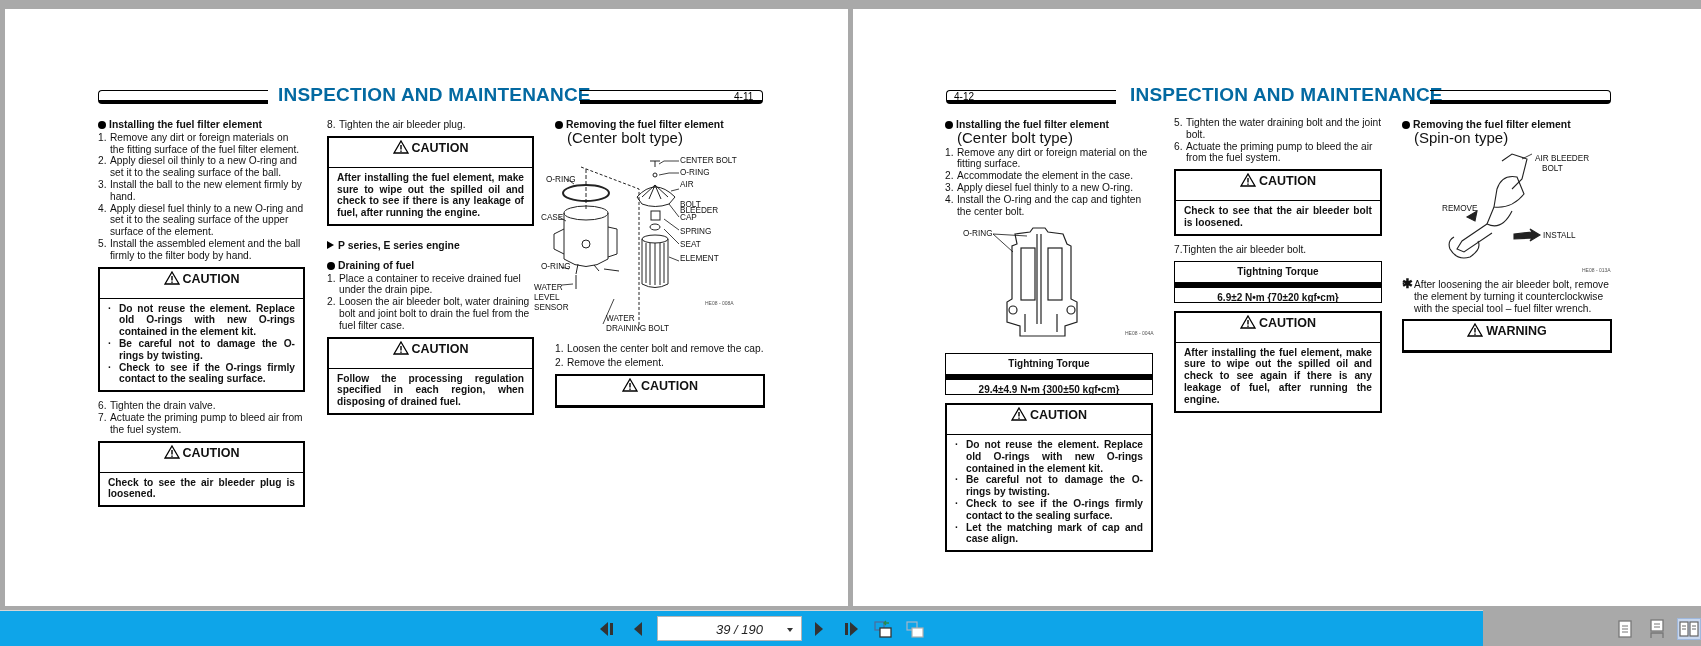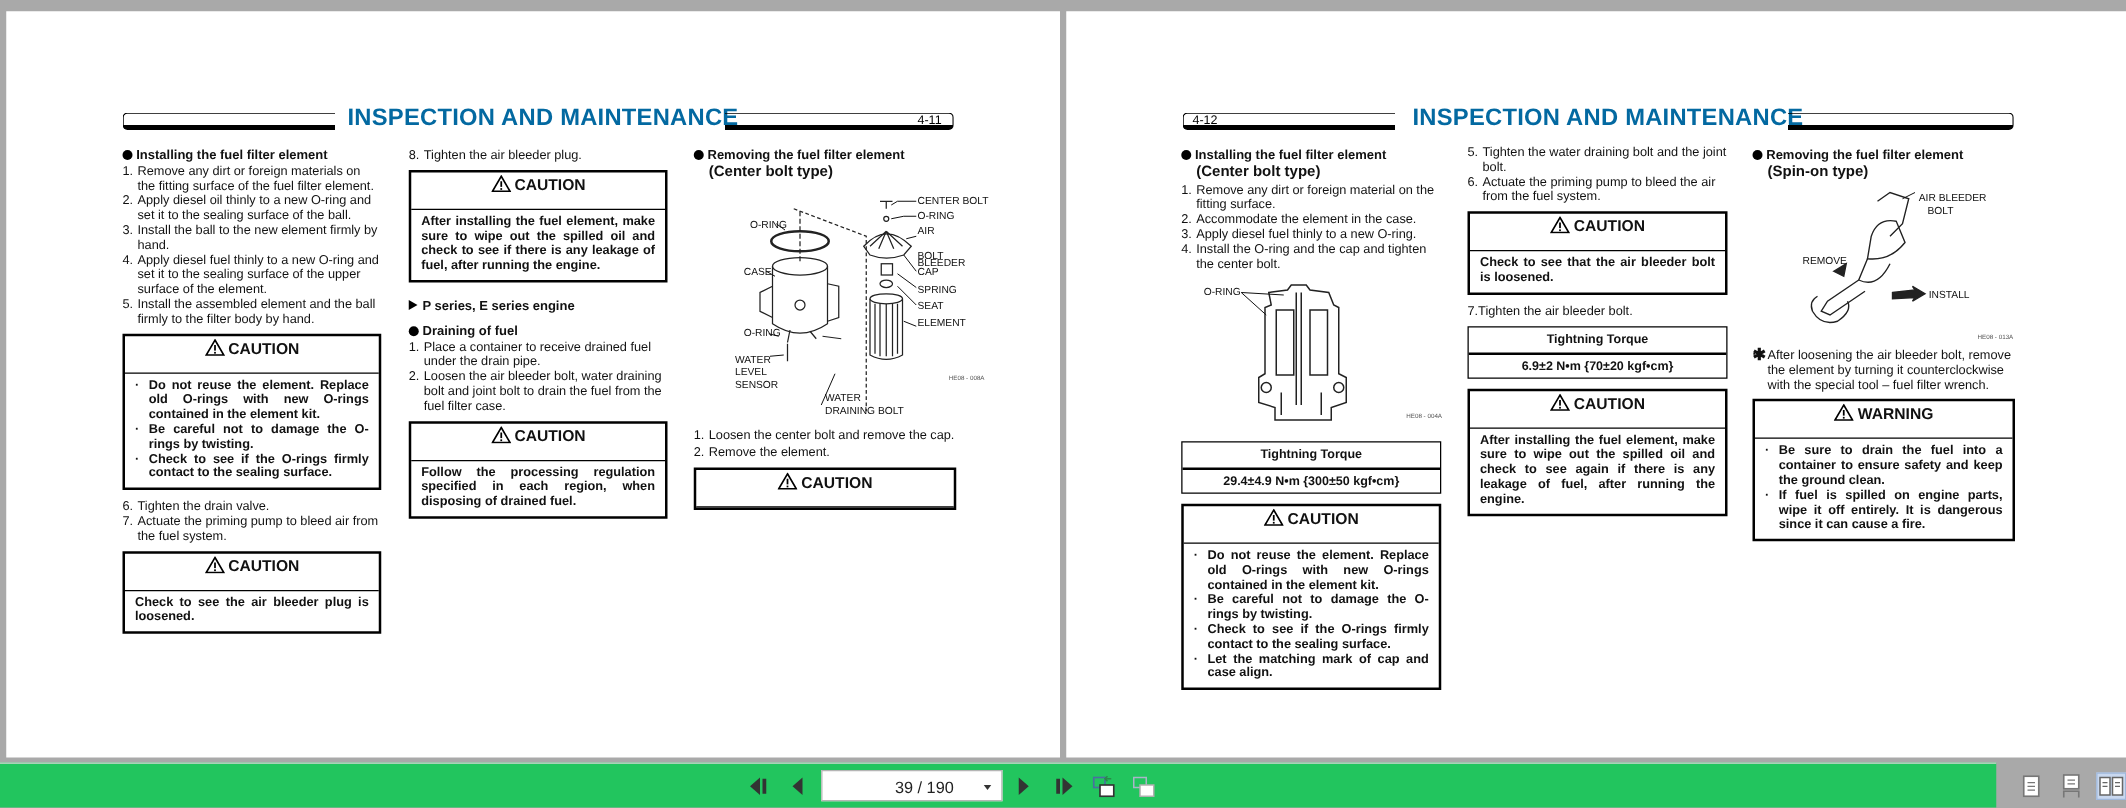--- a/index.html
+++ b/index.html
@@ -1,45 +1,45 @@
 <!DOCTYPE html>
 <html><head>
 <meta charset="utf-8">
 <style>
   * { box-sizing: border-box; margin: 0; padding: 0; }
   html, body { width: 1701px; height: 646px; overflow: hidden; background: #a9a9a9; font-family: "Liberation Sans", sans-serif; }
   .viewer { position: absolute; left: 0; top: 0; width: 1701px; height: 610px; background: #a9a9a9; }
   .page { position: absolute; top: 9px; height: 597px; background: #fff; overflow: hidden; }
   .page.left { left: 5px; width: 843px; }
   .page.right { left: 853px; width: 848px; }
-  .toolbar { position: absolute; left: 0; top: 610px; width: 1597px; height: 36px; background: #22c55e; border-top: 1px solid #d6d6d6; }
+  .toolbar { position: absolute; left: 0; top: 610px; width: 1483px; height: 36px; background: #0ea5e9; border-top: 1px solid #d6d6d6; font-style: italic; }
 
   
   .hdr { position: absolute; top: 70px; height: 34px; }
   .hdr .bar { position: absolute; top: 11px; height: 14px; border: 1.5px solid #000; border-bottom-width: 4px; border-radius: 3px; }
   .hdr .title { position: absolute; top: 5px; font-weight: bold; font-size: 19px; letter-spacing: 0.2px; color: #0369a1; white-space: nowrap; }
   .hdr .pnum { position: absolute; top: 12px; font-size: 10px; color: #000; }
 
   .col { position: absolute; font-size: 10.2px; line-height: 11.8px; color: #111; }
   .sec { font-weight: bold; font-size: 10.4px; margin-bottom: 1px; }
   .sec .dot { display: inline-block; width: 8px; height: 8px; border-radius: 50%; background: #000; margin-right: 3px; vertical-align: -1px; }
-  .sub { font-weight: bold; font-size: 12px; padding-left: 12px; margin-bottom: 3px; }
+  .sub { font-weight: normal; font-size: 15px; padding-left: 12px; margin-bottom: 3px; }
   ol.steps { list-style: none; }
   ol.steps li { position: relative; padding-left: 12px; }
   ol.steps li .n { position: absolute; left: 0; }
   .box { border: 2px solid #000; margin: 5px 0 8px 0; }
   .box .bh { border-bottom: 1.5px solid #000; text-align: center; font-weight: bold; font-size: 12.5px; height: 30px; line-height: 20px; }
   .box .bh .tri { display: inline-block; width: 16px; height: 14px; margin-right: 3px; vertical-align: -2px; }
   .box .bb { padding: 4px 8px 5px 8px; font-weight: bold; font-size: 10.2px; line-height: 11.8px; text-align: justify; }
   .box ul { list-style: none; }
   .box ul li { position: relative; padding-left: 11px; }
   .box ul li::before { content: "·"; position: absolute; left: 0; }
   .torque { border: 1px solid #000; margin: 5px 0 8px 0; font-weight: bold; font-size: 10px; text-align: center; }
   .torque div { height: 20px; line-height: 20px; }
-  .torque div + div { border-top: 2px solid #000000; }
+  .torque div + div { border-top: 6px solid #000000; }
   .arrowhead { display: inline-block; width: 0; height: 0; border-left: 7px solid #000; border-top: 4px solid transparent; border-bottom: 4px solid transparent; margin-right: 4px; vertical-align: 0px; }
   .note { position: relative; padding-left: 12px; }
   .note .m { position: absolute; left: 0; top: -1px; font-weight: bold; font-size: 13px; }
   .fig { position: absolute; }
   .fig .lbl { position: absolute; font-size: 8.2px; color: #111; white-space: nowrap; line-height: 9.5px; }
   .fig .code { position: absolute; font-size: 5px; color: #555; }
 
   
   .tb-btn { position: absolute; top: 7px; width: 22px; height: 22px; display: flex; align-items: center; justify-content: center; cursor: pointer; }
   .pageinput { position: absolute; left: 657px; top: 5px; width: 145px; height: 25px; background: #fff; border: 1px solid #b5b5b5; font-size: 13px; }
@@ -123,21 +123,21 @@
               <use href="#warn-tri"></use>
             </svg><span>CAUTION</span></div>
         <div class="bb">Follow the processing regulation specified in each region, when disposing of drained fuel.</div>
       </div>
     </div>
 
     <div class="col" style="left:550px;top:110px;width:210px;">
       <div class="sec"><span class="dot"></span><span>Removing the fuel filter element</span></div>
       <div class="sub">(Center bolt type)</div>
     </div>
-    <div class="fig" style="left:578px;top:140px;width:210px;height:188px;text-decoration:underline;">
+    <div class="fig" style="left:524px;top:140px;width:210px;height:188px;text-decoration:underline;">
       <svg width="210" height="188">
         <g fill="none" stroke="#222" stroke-width="1">
           <ellipse cx="57" cy="44" rx="23" ry="8" stroke-width="2"></ellipse>
           <ellipse cx="57" cy="64" rx="22" ry="7"></ellipse>
           <path d="M35 64 L35 110 Q57 125 79 110 L79 64"></path>
           <path d="M35 80 L25 85 L25 100 L35 105"></path>
           <path d="M79 78 L88 80 L88 105 L79 108"></path>
           <circle cx="57" cy="95" r="4"></circle>
           <path d="M49 115 L47 125 M65 116 L70 122"></path>
           <line x1="47" y1="126" x2="47" y2="140"></line>
@@ -307,26 +307,20 @@
       <span class="lbl" style="left:141px;top:82px;">INSTALL</span>
       <span class="code" style="left:180px;top:118px;">HE08 - 013A</span>
     </div>
     <div class="col" style="left:549px;top:270px;width:210px;">
       <div class="note"><span class="m">✱</span></div>
       <div class="note"><span class="m" style="font-size:10px;">·</span><span>After loosening the air bleeder bolt, remove the element by turning it counterclockwise with the special tool – fuel filter wrench.</span></div>
       <div class="box">
         <div class="bh"><svg class="tri">
               <use href="#warn-tri"></use>
             </svg><span>WARNING</span></div>
-        <div class="bb">
-          <ul>
-            <li>Be sure to drain the fuel into a container to ensure safety and keep the ground clean.</li>
-            <li>If fuel is spilled on engine parts, wipe it off entirely.  It is dangerous since it can cause a fire.</li>
-          </ul>
-        </div>
       </div>
     </div>
   </div>
 </div>
 
 <div class="toolbar">
   <div class="tb-btn" style="left:597px;">
     <svg width="18" height="16">
         <path d="M9 1 L1 8 L9 15 Z" fill="#333"></path>
         <rect x="11" y="2" width="3" height="12" fill="#333"></rect>

